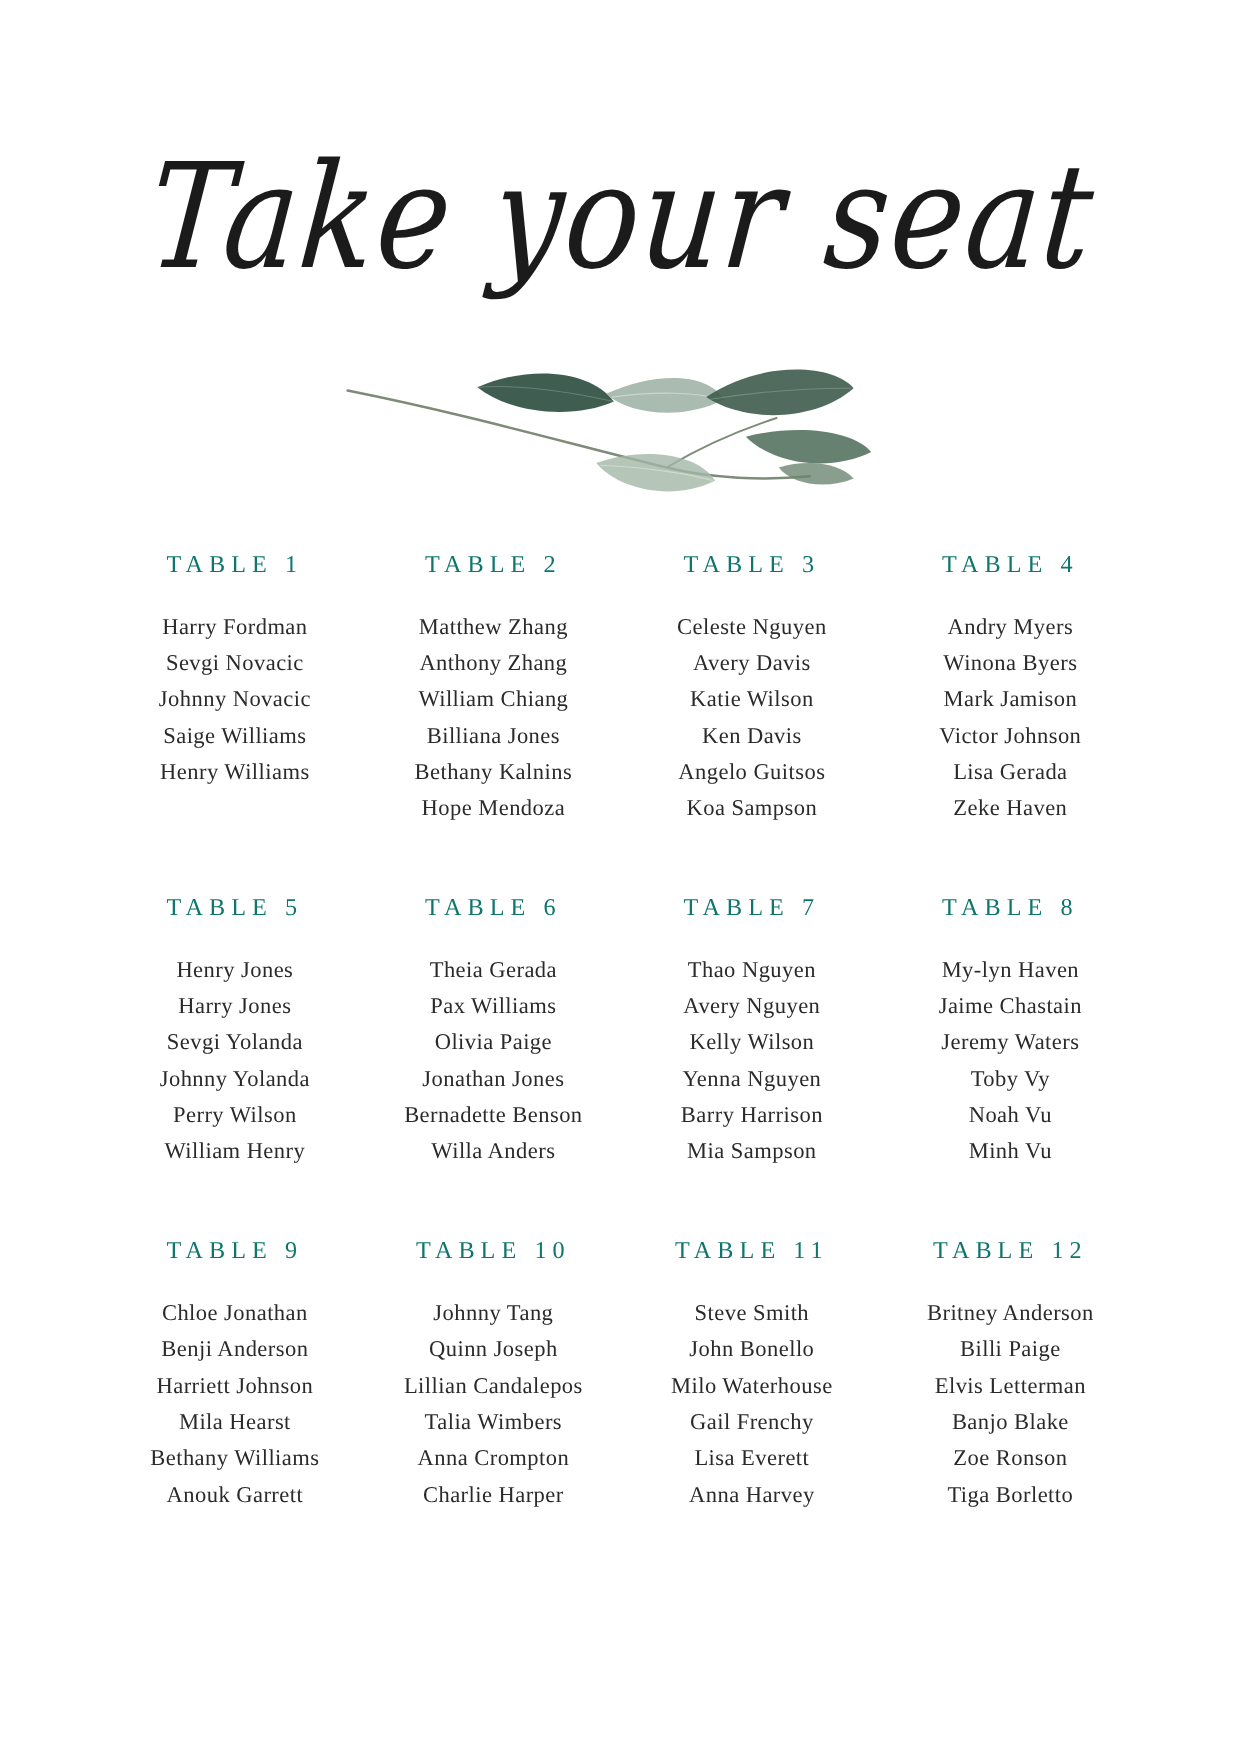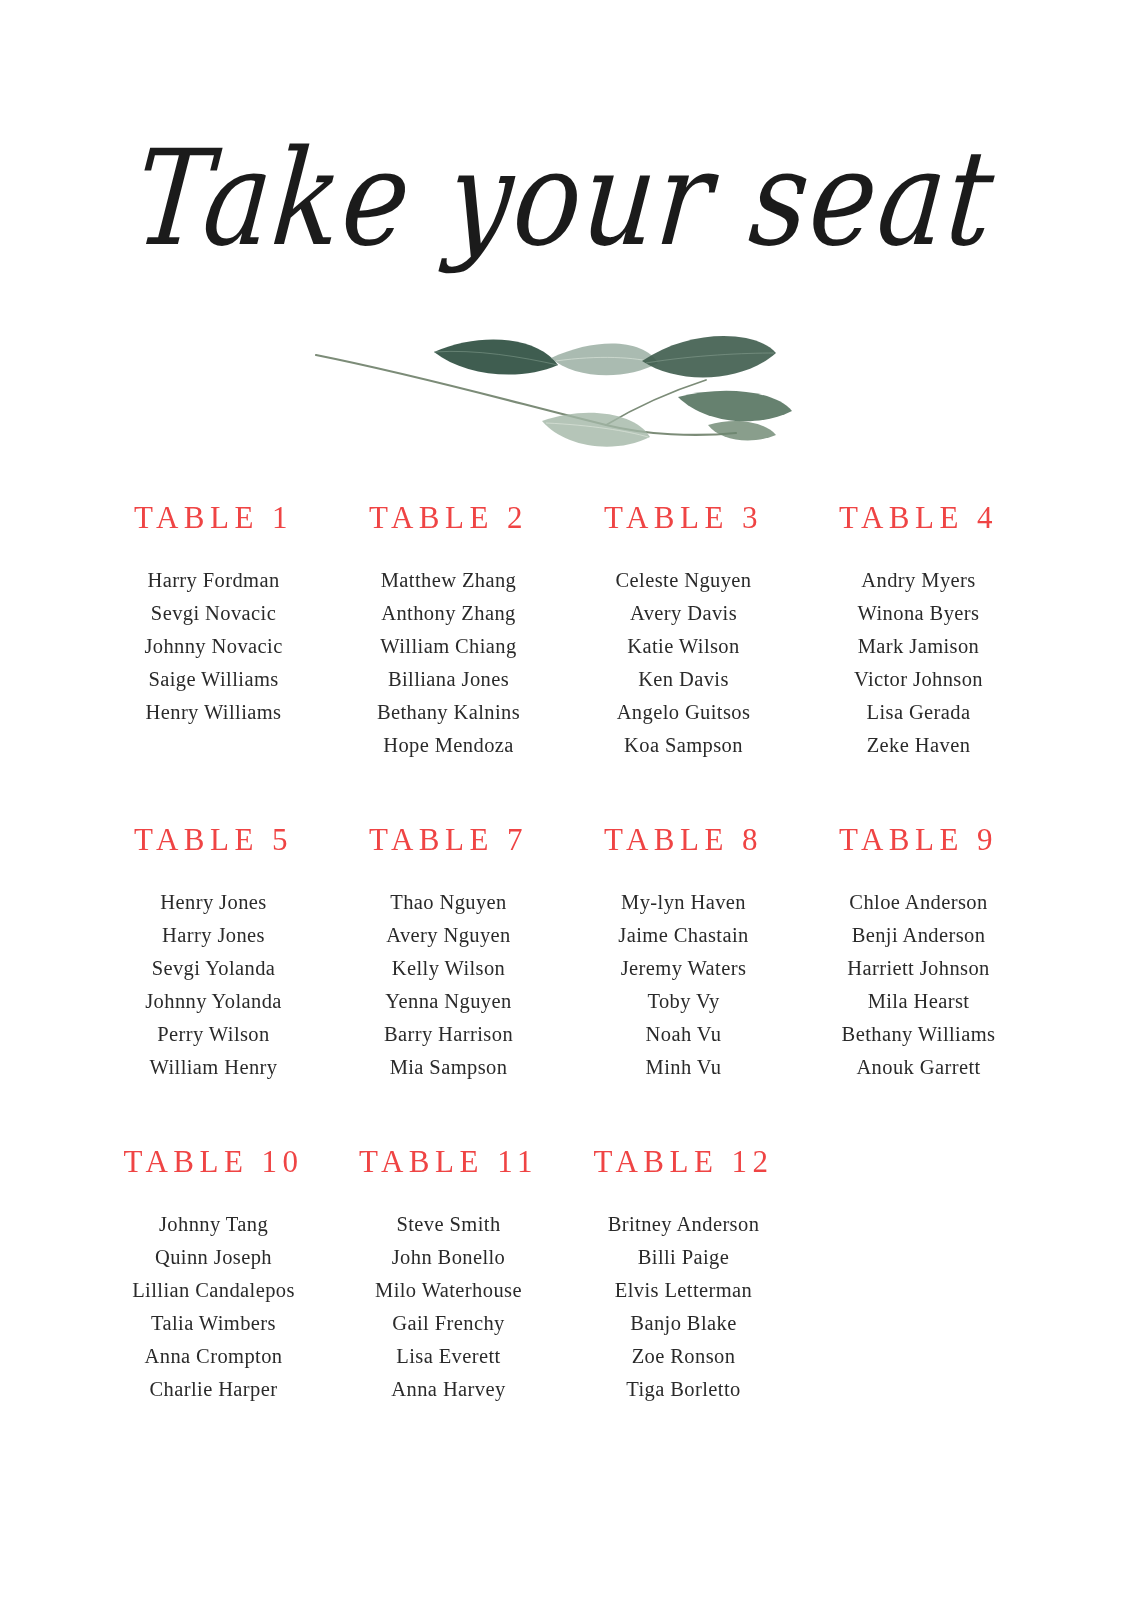--- a/index.html
+++ b/index.html
@@ -60,23 +60,23 @@
     display: grid;
     grid-template-columns: repeat(4, 1fr);
     row-gap: 60px;
     column-gap: 0px;
   }
   .table-block {
     text-align: center;
   }
   .table-title {
     font-family: "Liberation Serif", serif;
-    font-size: 31px;
+    font-size: 22px;
     letter-spacing: 5.5px;
-    color: #ef4444;
+    color: #0f766e;
     margin-bottom: 28px;
     white-space: nowrap;
   }
   .guest {
     font-family: "Liberation Serif", serif;
     font-size: 20.5px;
     line-height: 33px;
     color: #2a2a2a;
     letter-spacing: 0.4px;
     white-space: nowrap;
@@ -159,20 +159,29 @@
     <div class="table-block">
       <div class="table-title">TABLE 5</div>
       <div class="guest">Henry Jones</div>
       <div class="guest">Harry Jones</div>
       <div class="guest">Sevgi Yolanda</div>
       <div class="guest">Johnny Yolanda</div>
       <div class="guest">Perry Wilson</div>
       <div class="guest">William Henry</div>
     </div>
 
+    <div class="table-block">
+      <div class="table-title">TABLE 6</div>
+      <div class="guest">Theia Gerada</div>
+      <div class="guest">Pax Williams</div>
+      <div class="guest">Olivia Paige</div>
+      <div class="guest">Jonathan Jones</div>
+      <div class="guest">Bernadette Benson</div>
+      <div class="guest">Willa Anders</div>
+    </div>
 
     <div class="table-block">
       <div class="table-title">TABLE 7</div>
       <div class="guest">Thao Nguyen</div>
       <div class="guest">Avery Nguyen</div>
       <div class="guest">Kelly Wilson</div>
       <div class="guest">Yenna Nguyen</div>
       <div class="guest">Barry Harrison</div>
       <div class="guest">Mia Sampson</div>
     </div>
@@ -182,21 +191,21 @@
       <div class="guest">My-lyn Haven</div>
       <div class="guest">Jaime Chastain</div>
       <div class="guest">Jeremy Waters</div>
       <div class="guest">Toby Vy</div>
       <div class="guest">Noah Vu</div>
       <div class="guest">Minh Vu</div>
     </div>
 
     <div class="table-block">
       <div class="table-title">TABLE 9</div>
-      <div class="guest">Chloe Anderson</div>
+      <div class="guest">Chloe Jonathan</div>
       <div class="guest">Benji Anderson</div>
       <div class="guest">Harriett Johnson</div>
       <div class="guest">Mila Hearst</div>
       <div class="guest">Bethany Williams</div>
       <div class="guest">Anouk Garrett</div>
     </div>
 
     <div class="table-block">
       <div class="table-title">TABLE 10</div>
       <div class="guest">Johnny Tang</div>

